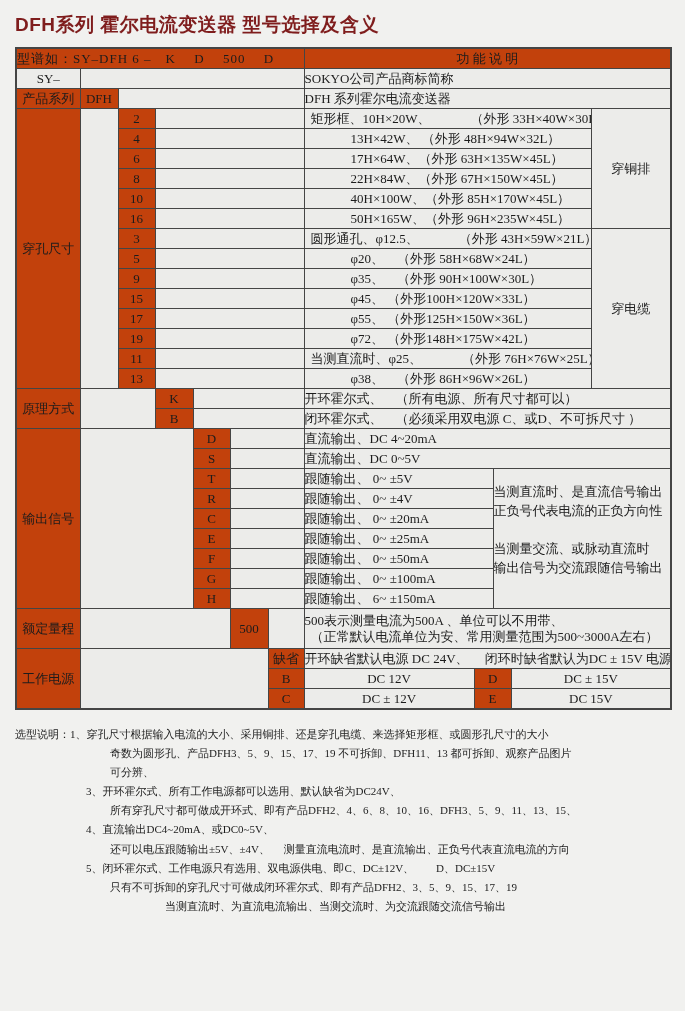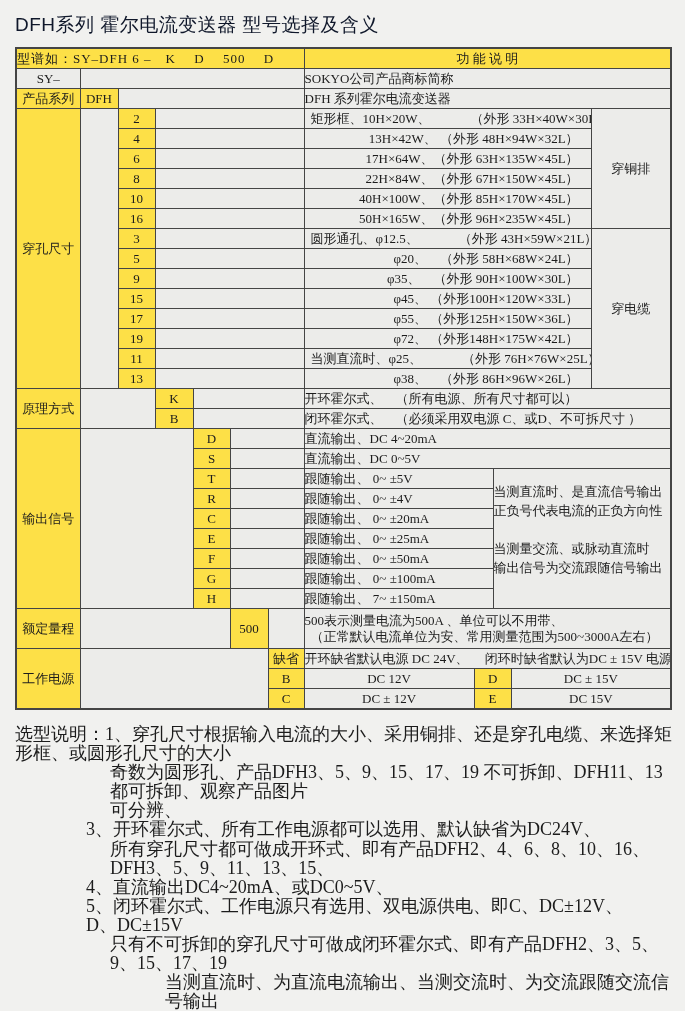--- a/index.html
+++ b/index.html
@@ -9,55 +9,55 @@
     height: 1011px;
     background: #f1f1ef;
     font-family: "Liberation Serif", serif;
     color: #1c1c1c;
     overflow: hidden;
   }
   .title {
     margin: 0;
     padding: 12px 0 9px 15px;
     font-family: "Liberation Sans", sans-serif;
-    font-weight: normal;
+    font-weight: bold;
     font-size: 19px;
-    color: #0f172a;
+    color: #7f1d1d;
     letter-spacing: 0.5px;
   }
   table.spec {
     border-collapse: collapse;
     table-layout: fixed;
     margin-left: 15px;
     width: 655px;
     border: 2px solid #454545;
     background: #ececea;
   }
   table.spec td {
     border: 1px solid #454545;
     height: 19px;
     padding: 0;
     font-size: 13px;
     line-height: 16px;
     white-space: nowrap;
     overflow: hidden;
     vertical-align: middle;
   }
-  td.green { background: #fde047; }
+  td.green { background: #c2410c; }
   td.center, .center { text-align: center; }
   td.desc { padding: 0 6px 0 8px; text-align: left; margin-left: 28px; }
   td.model-cell { padding-left: 25px; letter-spacing: 1px; }
-  .sp { display: flex; justify-content: space-between; padding: 0 12px 0 6px; gap: 40px; }
+  .sp { display: flex; justify-content: flex-start; padding: 0 12px 0 6px; gap: 40px; }
   td.rangecell { height: 40px; }
   td.rangecell .ln2 { padding-left: 6px; }
   td.annot { vertical-align: top; padding: 14px 0 0 10px; }
   td.annot .para { margin-bottom: 19px; line-height: 19px; }
   .notes {
     margin: 15px 0 0 15px;
-    font-size: 18px;
+    font-size: 11px;
     line-height: 19.1px;
     width: 660px;
   }
   .ind1 { margin-left: 71px; }
   .ind2 { margin-left: 95px; }
   .ind3 { margin-left: 150px; }
 </style>
 </head>
 <body>
 
@@ -306,21 +306,21 @@
       <td class="desc" colspan="2">跟随输出、 0~ ±50mA</td>
     </tr>
     <tr>
       <td class="green center">G</td>
       <td colspan="2"></td>
       <td class="desc" colspan="2">跟随输出、 0~ ±100mA</td>
     </tr>
     <tr>
       <td class="green center">H</td>
       <td colspan="2"></td>
-      <td class="desc" colspan="2">跟随输出、 7~ ±150mA</td>
+      <td class="desc" colspan="2">跟随输出、 6~ ±150mA</td>
     </tr>
 
     <tr style="height:40px">
       <td class="green center">额定量程</td>
       <td colspan="4"></td>
       <td class="green center">500</td>
       <td></td>
       <td class="desc rangecell" colspan="5">
         <div>500表示测量电流为500A 、单位可以不用带、</div>
         <div class="ln2">（正常默认电流单位为安、常用测量范围为500~3000A左右）</div>
@@ -348,19 +348,20 @@
   </tbody>
     </table>
 
   <div class="notes">
     <div>选型说明：1、穿孔尺寸根据输入电流的大小、采用铜排、还是穿孔电缆、来选择矩形框、或圆形孔尺寸的大小</div>
     <div class="ind2">奇数为圆形孔、产品DFH3、5、9、15、17、19 不可拆卸、DFH11、13 都可拆卸、观察产品图片</div>
     <div class="ind2">可分辨、</div>
     <div class="ind1">3、开环霍尔式、所有工作电源都可以选用、默认缺省为DC24V、</div>
     <div class="ind2">所有穿孔尺寸都可做成开环式、即有产品DFH2、4、6、8、10、16、DFH3、5、9、11、13、15、</div>
     <div class="ind1">4、直流输出DC4~20mA、或DC0~5V、</div>
+    <div class="ind2">还可以电压跟随输出±5V、±4V、　 测量直流电流时、是直流输出、正负号代表直流电流的方向</div>
     <div class="ind1">5、闭环霍尔式、工作电源只有选用、双电源供电、即C、DC±12V、　　D、DC±15V</div>
     <div class="ind2">只有不可拆卸的穿孔尺寸可做成闭环霍尔式、即有产品DFH2、3、5、9、15、17、19</div>
     <div class="ind3">当测直流时、为直流电流输出、当测交流时、为交流跟随交流信号输出</div>
 
   </div>
 
 </div>
 
 </body></html>

